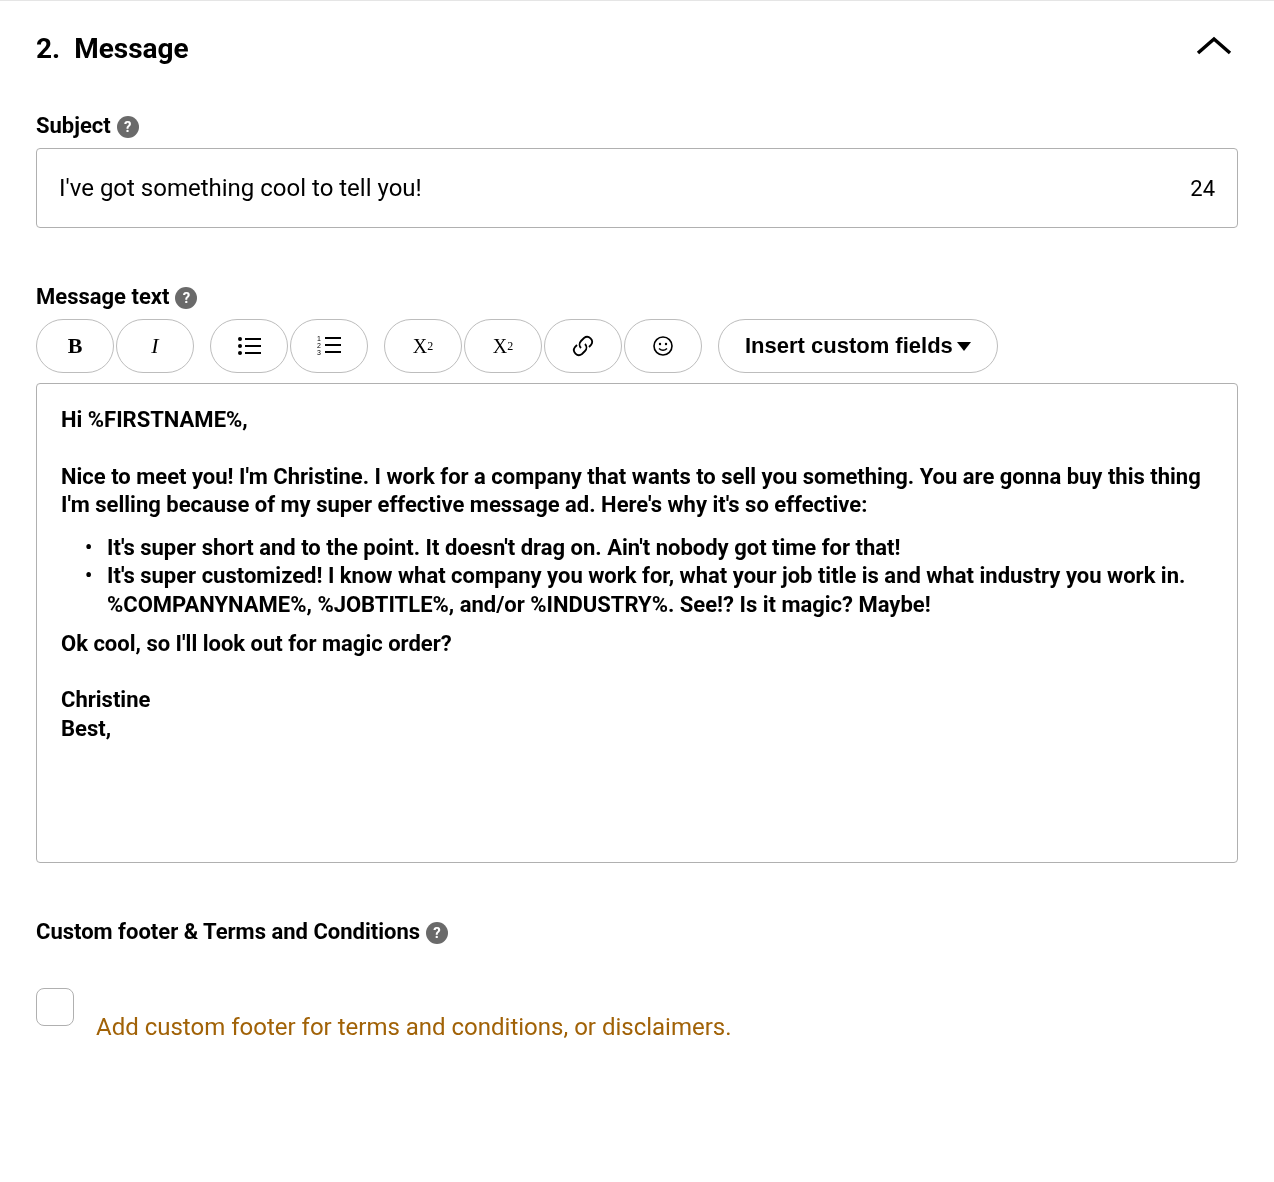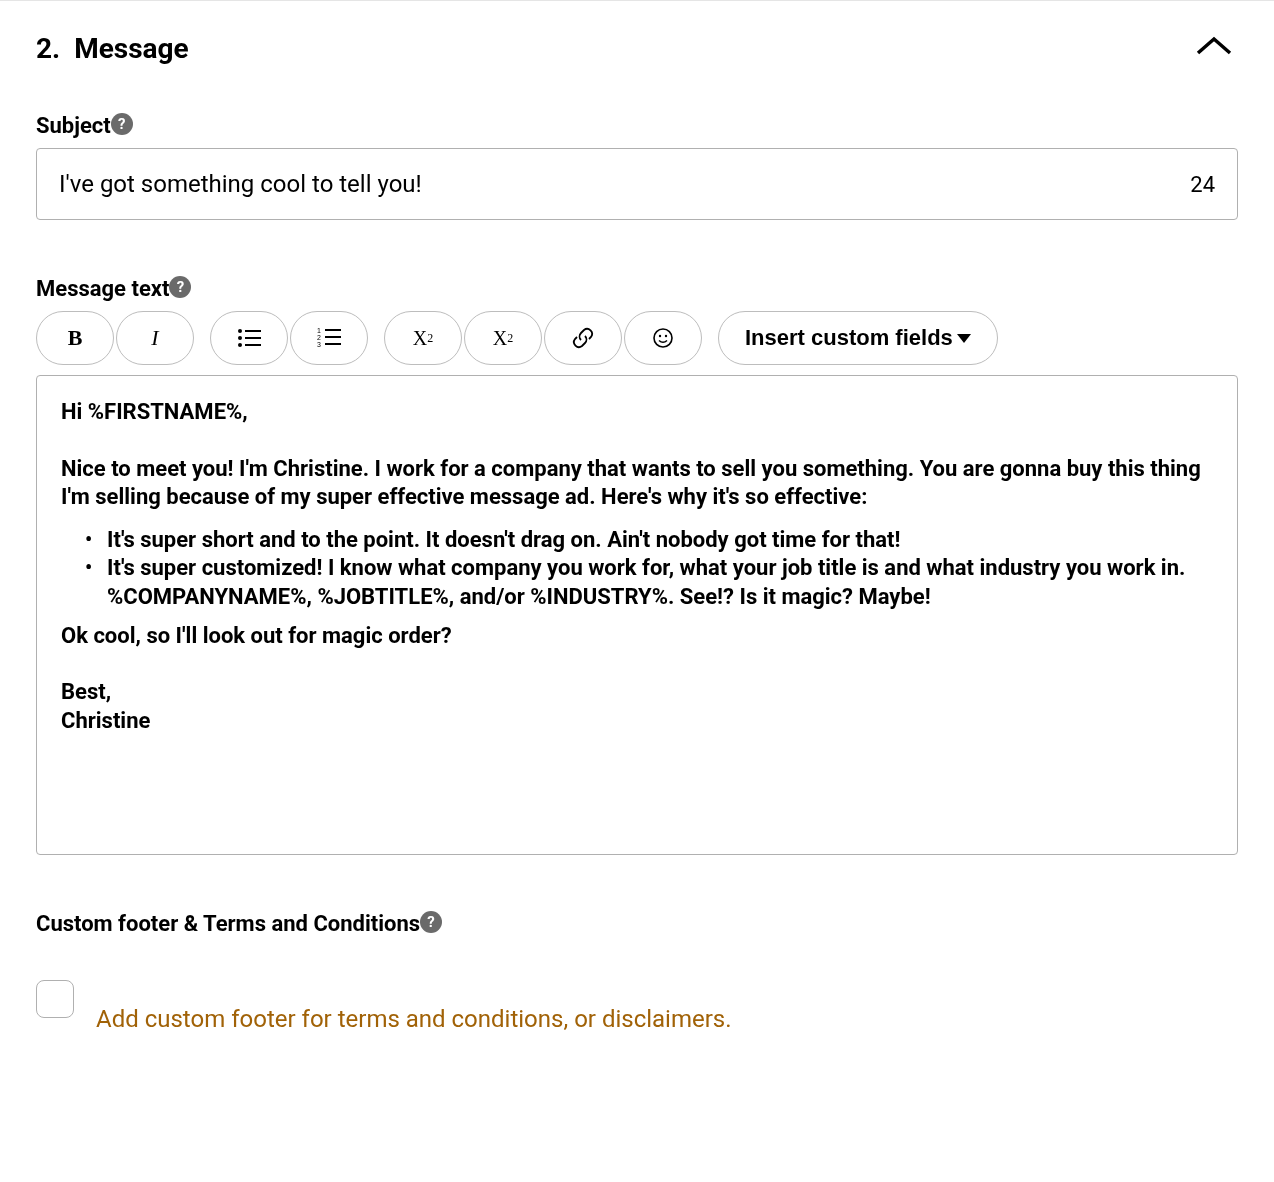--- a/index.html
+++ b/index.html
@@ -38,21 +38,22 @@
     .field-block {
       margin-top: 56px;
     }
     .field-block.first {
       margin-top: 48px;
     }
     .field-label {
       font-size: 22px;
       font-weight: 700;
       display: flex;
-      align-items: flex-start;
+      align-items: flex-end;
+      gap: 6px;
       margin-bottom: 10px;
     }
     .help-icon {
       width: 22px;
       height: 22px;
       border-radius: 50%;
       background: #6a6a6a;
       color: #fff;
       font-size: 15px;
       font-weight: 700;
@@ -62,21 +63,21 @@
       cursor: pointer;
       flex-shrink: 0;
     }
     .subject-input-wrap {
       position: relative;
       border: 1px solid #b0b0b0;
       border-radius: 4px;
       display: flex;
       align-items: center;
       padding: 0 22px;
-      height: 72px;
+      height: 80px;
     }
     .subject-input {
       flex: 1;
       border: none;
       outline: none;
       font-size: 24px;
       font-family: inherit;
       color: #000;
     }
     .char-count {
@@ -262,22 +263,22 @@
     <div class="editor" contenteditable="true" style="">
       <p>Hi %FIRSTNAME%,</p>
       <div class="blank"></div>
       <p>Nice to meet you! I'm Christine. I work for a company that wants to sell you something. You are gonna buy this thing I'm selling because of my super effective message ad. Here's why it's so effective:</p>
       <ul>
         <li>It's super short and to the point. It doesn't drag on. Ain't nobody got time for that!</li>
         <li>It's super customized! I know what company you work for, what your job title is and what industry you work in. %COMPANYNAME%, %JOBTITLE%, and/or %INDUSTRY%. See!? Is it magic? Maybe!</li>
       </ul>
       <p>Ok cool, so I'll look out for magic order?</p>
       <div class="blank"></div>
+      <p>Christine</p>
       <p>Best,</p>
-      <p>Christine</p>
     </div>
   </div>
 
   <div class="field-block">
     <div class="field-label">
       <span>Custom footer &amp; Terms and Conditions</span>
       <span class="help-icon">?</span>
     </div>
     <div class="footer-checkbox-row">
       <div class="checkbox"></div>

